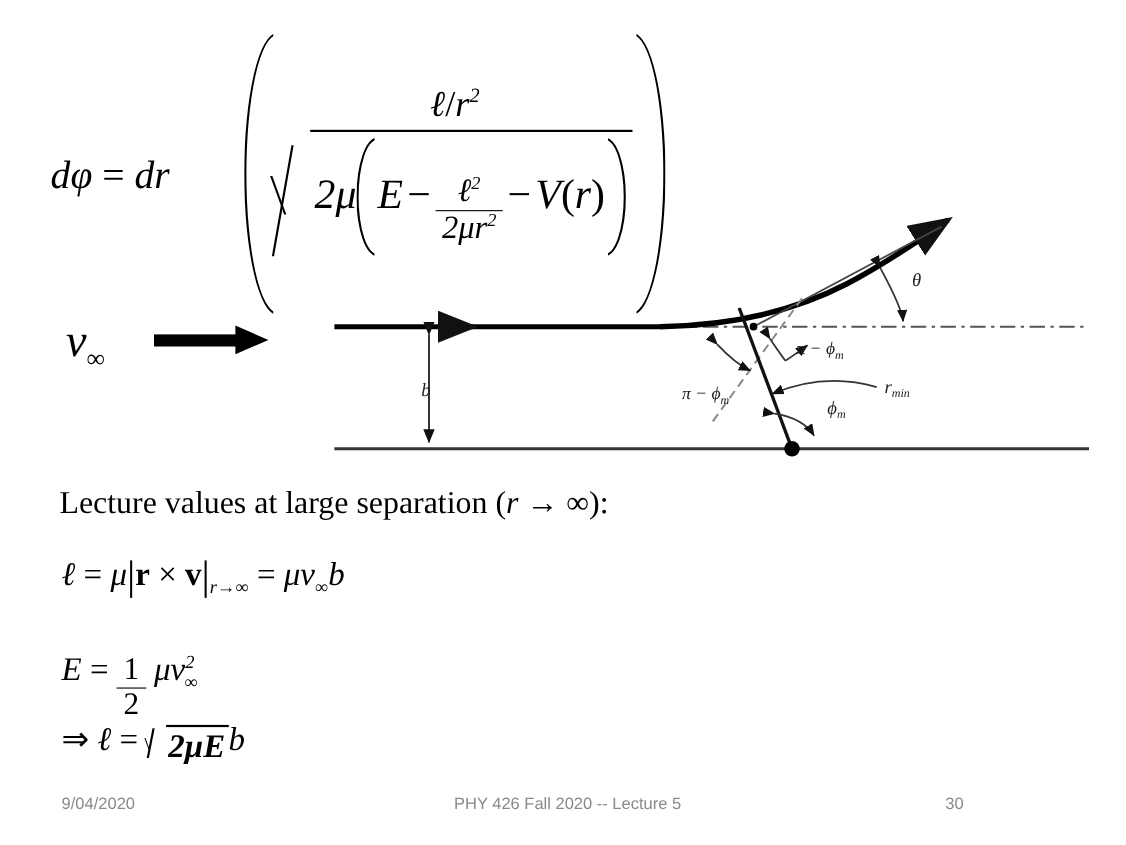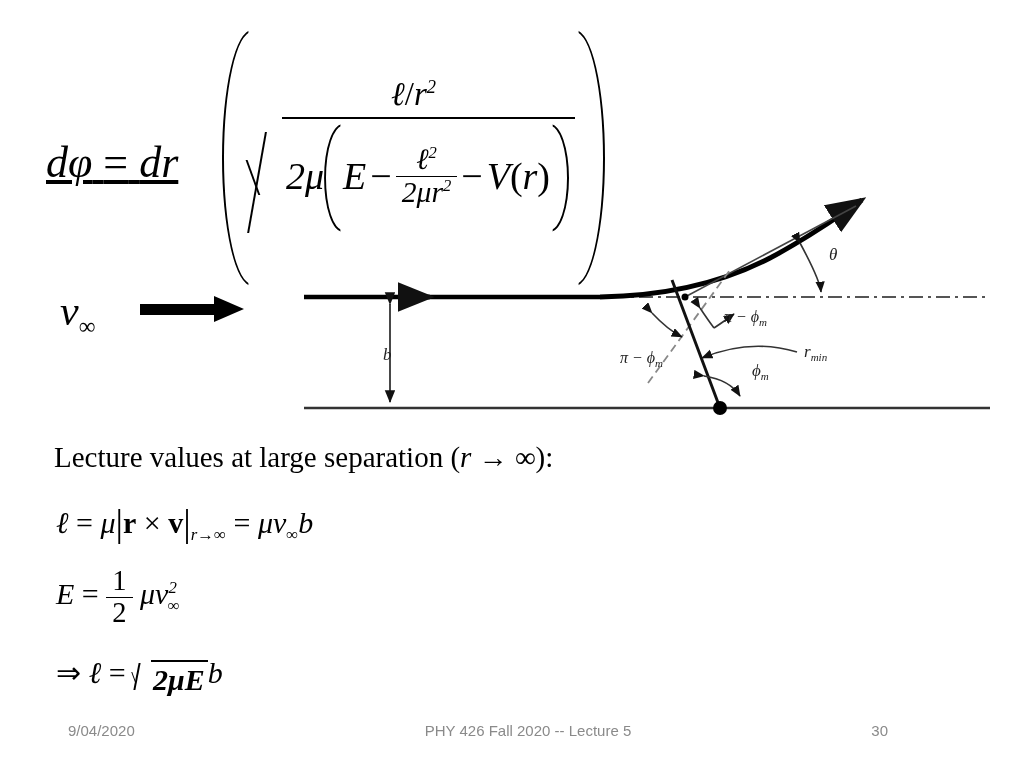--- a/index.html
+++ b/index.html
@@ -44,41 +44,41 @@
 
   
   .frac {
     display: inline-block;
     vertical-align: middle;
     text-align: center;
   }
   .frac > .num {
     display: block;
     padding: 0 6px 1px 6px;
+    margin-top: 28px;
   }
   .frac > .den {
     display: block;
     border-top: 1.6px solid #000;
     padding: 1px 6px 0 6px;
   }
 
   
   #main-equation {
     position: absolute;
     left: 44px;
     top: 24px;
     width: 660px;
     height: 262px;
   }
   #eq-lhs {
     position: absolute;
     left: 2px;
     top: 117px;
-    font-size: 44px;
-    text-decoration: underline;
+    font-size: 36px;
   }
   #eq-body {
     position: absolute;
     left: 178px;
     top: 4px;
     height: 256px;
     display: flex;
     align-items: center;
   }
   .bigparen-l, .bigparen-r {
@@ -293,21 +293,21 @@
     transform: skewX(20deg);
   }
   .sqrt-inline > .s-body {
     border-top: 2px solid #000;
     padding: 3px 3px 2px 2px;
   }
 
   
   #footer {
     position: absolute;
-    left: 16px;
+    left: 4px;
     top: 718px;
     width: 928px;
     height: 32px;
     font-family: "Liberation Sans", sans-serif;
     font-size: 15px;
     color: #8a8a8a;
   }
   #footer-date   { position: absolute; left: 52px;  top: 4px; }
   #footer-center { position: absolute; left: 0; top: 4px; width: 1024px; text-align: center; }
   #footer-page   { position: absolute; right: 56px; top: 4px; }

